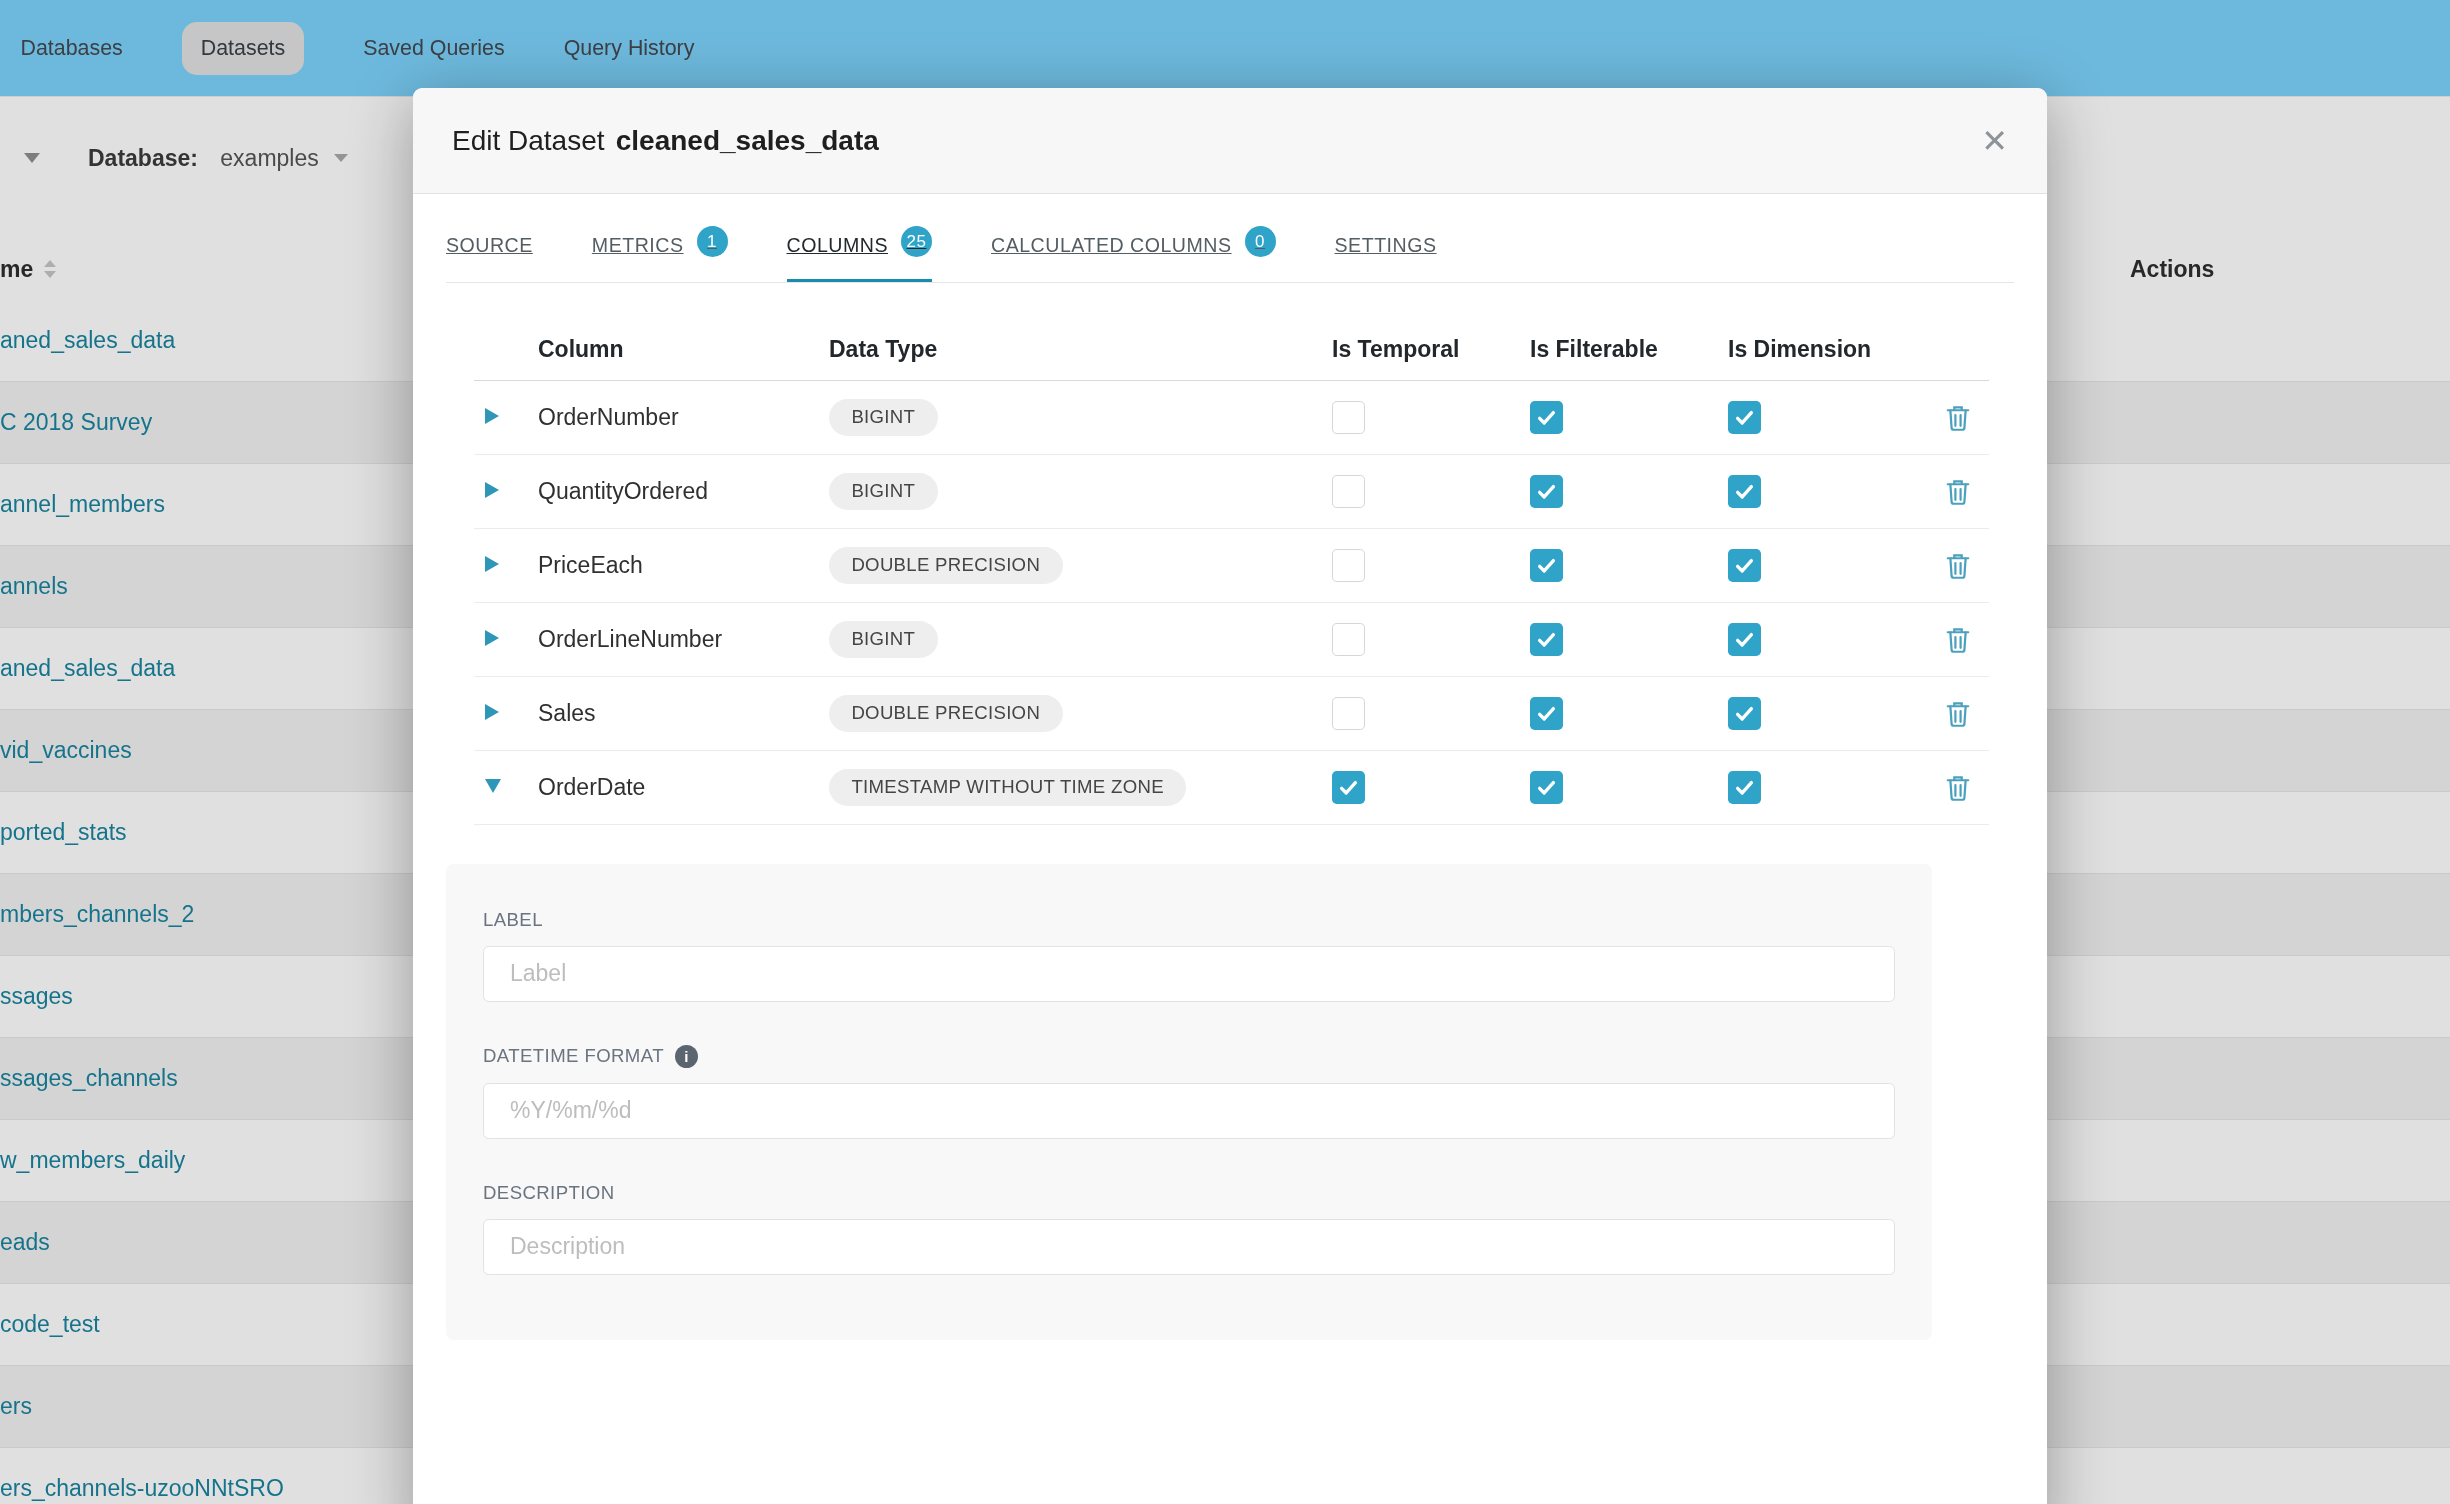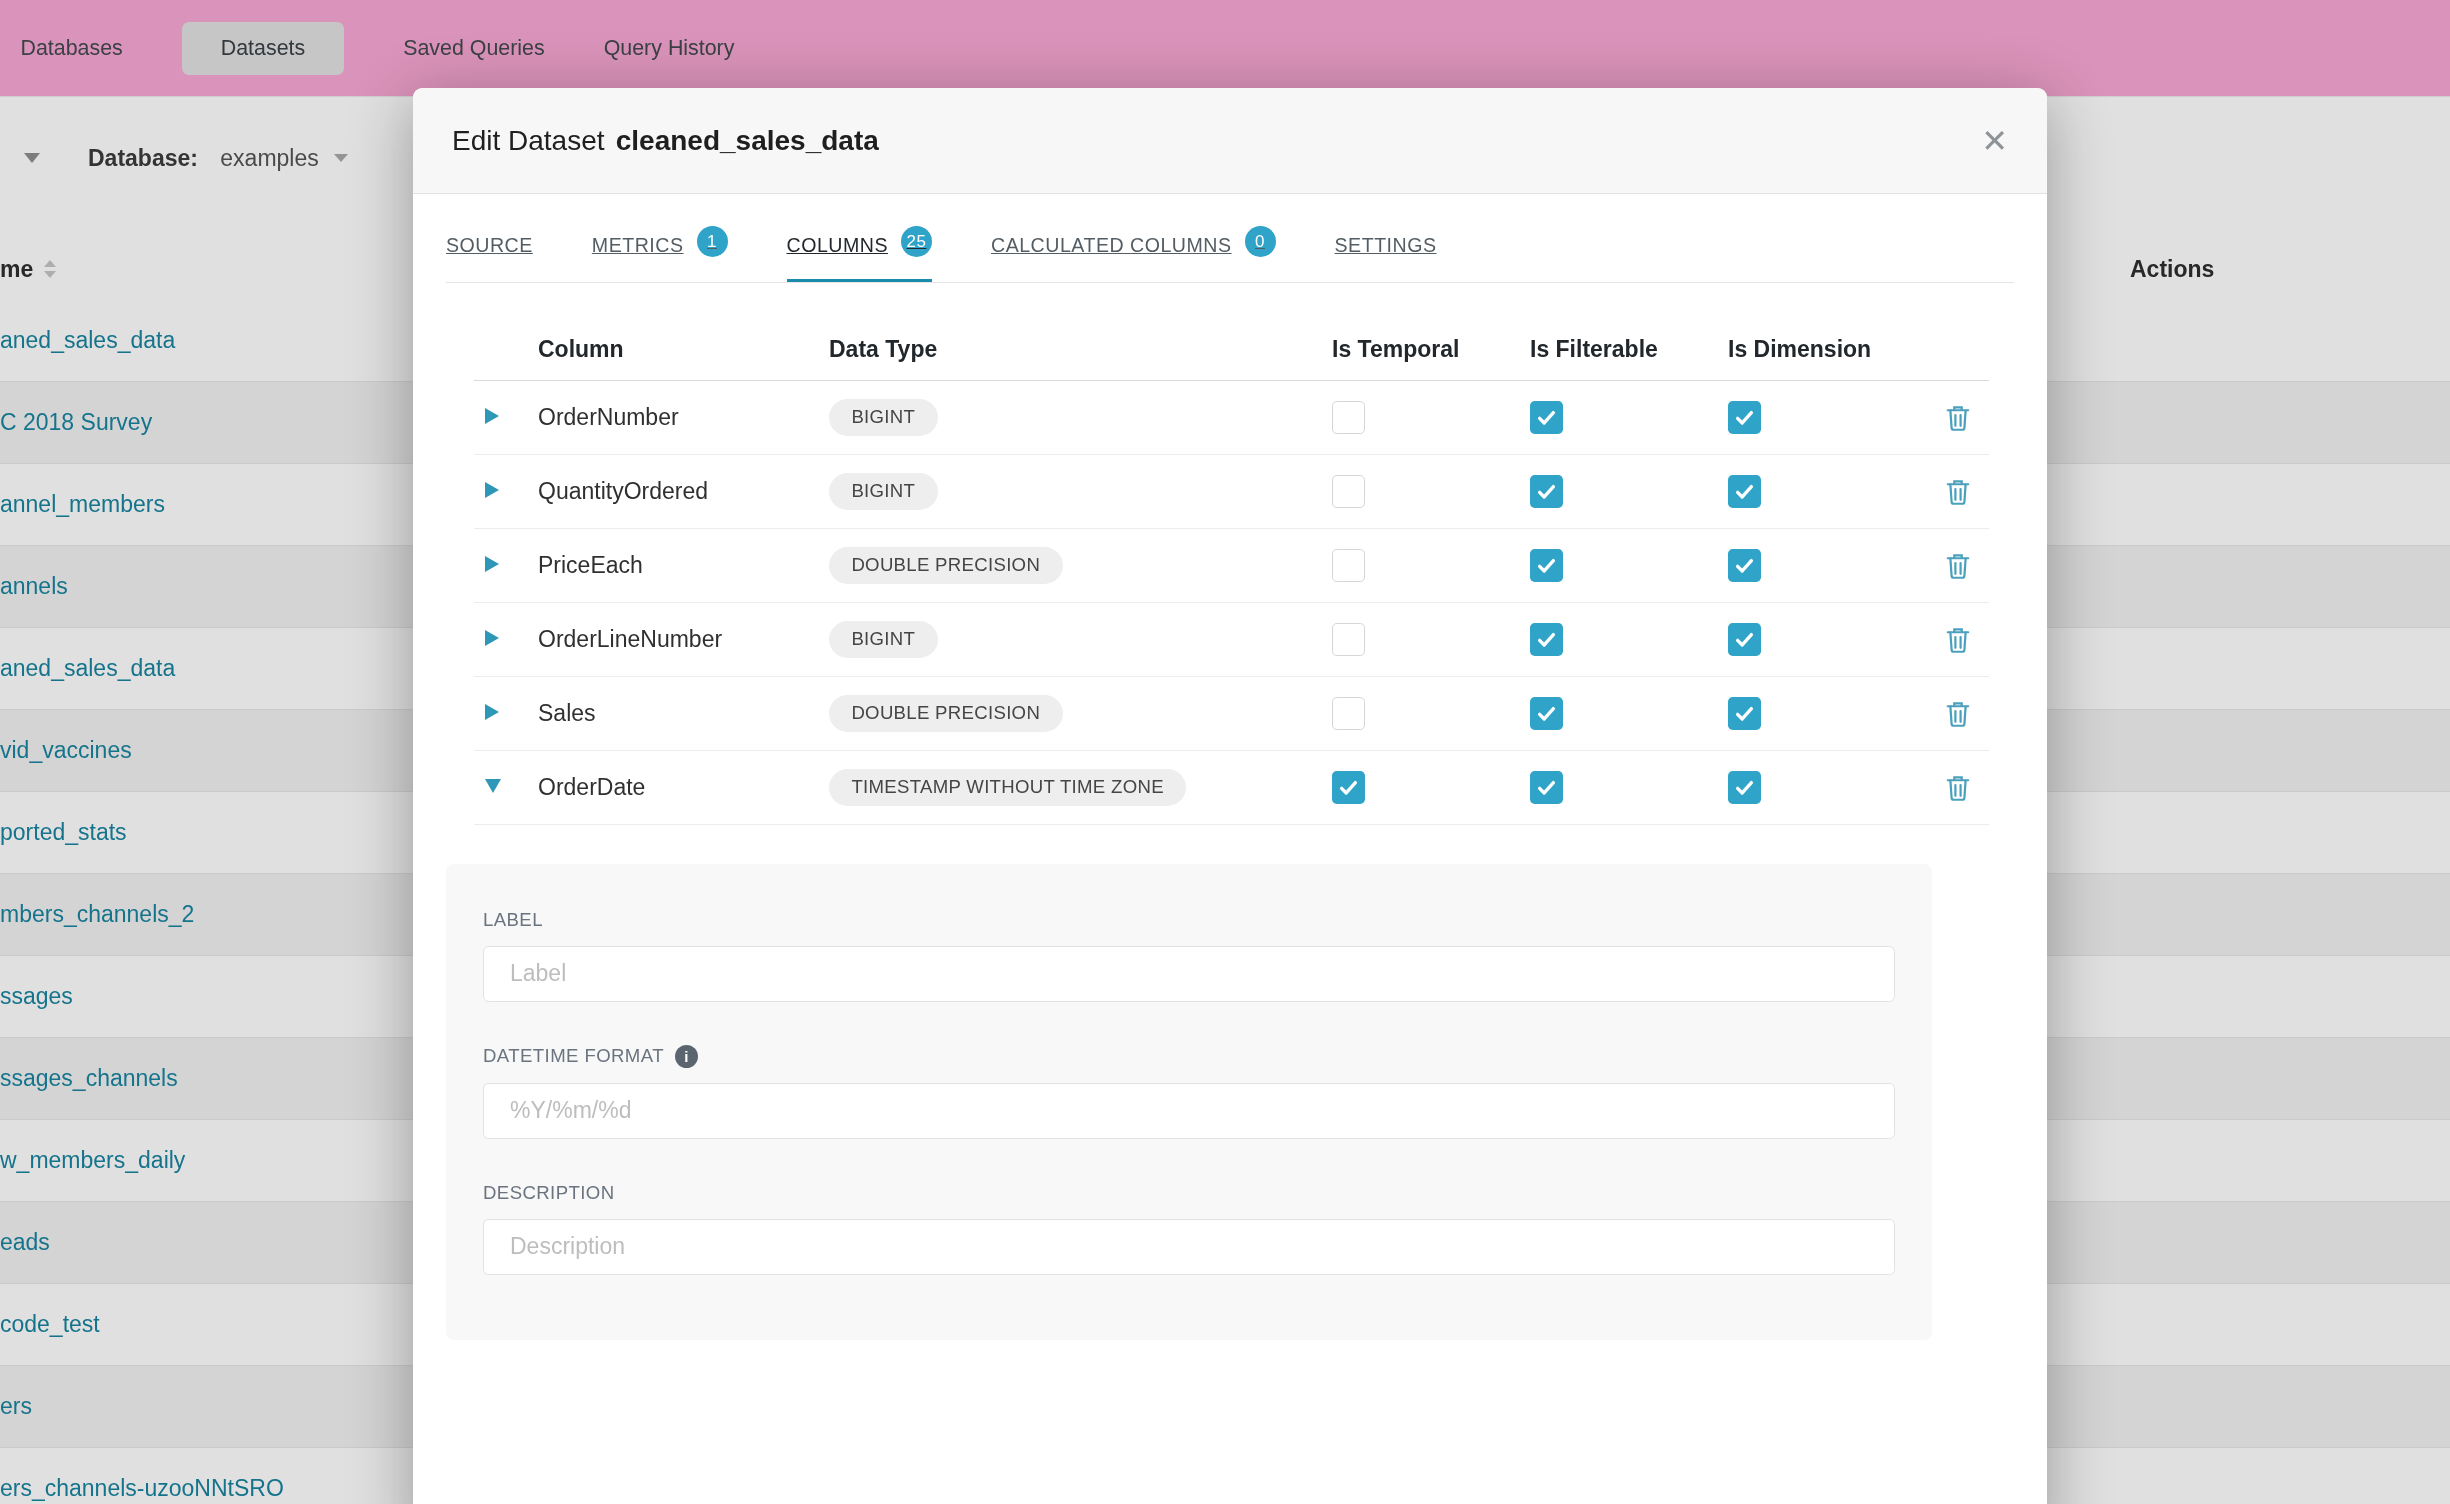--- a/index.html
+++ b/index.html
@@ -2,25 +2,25 @@
 <html style="font-size:15px"><head>
 <meta charset="utf-8">
 <style>
   html,body{margin:0;padding:0;}
   body{
     width:2450px;height:1505px;position:relative;overflow:hidden;
     background:#fff;font-family:"Liberation Sans",sans-serif;
     -webkit-font-smoothing:antialiased;
   }
   
-  .topnav{position:absolute;top:0;left:0;right:0;height:97px;background:#f9a8d4;
+  .topnav{position:absolute;top:0;left:0;right:0;height:97px;background:#7dd3fc;
     border-bottom:0.9px solid #ebebeb;display:flex;align-items:center;padding-left:20.5px;box-sizing:border-box;}
   .nav-tabs{display:flex;align-items:center;gap:59px;}
   .nav-tab{font-size:21.4px;color:#45494e;cursor:pointer;white-space:nowrap;}
-  .nav-tab.active{background:#e2e2e2;border-radius:7px;padding:14px 39px;color:#3a4147;}
+  .nav-tab.active{background:#e2e2e2;border-radius:15px;padding:14px 19px;color:#3a4147;}
   .nav-right{position:absolute;right:0;top:0;height:97px;display:flex;align-items:center;}
   .bulk-btn{height:60px;padding:0 35px;background:#dfe7ea;color:#125468;font-size:19.6px;
     font-weight:600;letter-spacing:0.6px;border:none;border-radius:5.6px;font-family:inherit;cursor:pointer;}
   .add-btn{width:86px;height:60px;background:#156a80;color:#fff;font-size:34px;border:none;
     border-radius:7.5px;margin-left:28px;margin-right:-24px;display:flex;align-items:center;
     justify-content:center;cursor:pointer;font-family:inherit;line-height:1;}
   
   .filterbar{position:absolute;top:97px;left:0;right:0;height:122px;display:flex;align-items:center;padding-left:24px;box-sizing:border-box;}
   .collapse-caret{width:0;height:0;border-left:8.4px solid transparent;border-right:8.4px solid transparent;border-top:10.3px solid #8f8f8f;}
   .db-label{margin-left:48px;font-weight:700;font-size:23px;color:#3c3c3c;}

